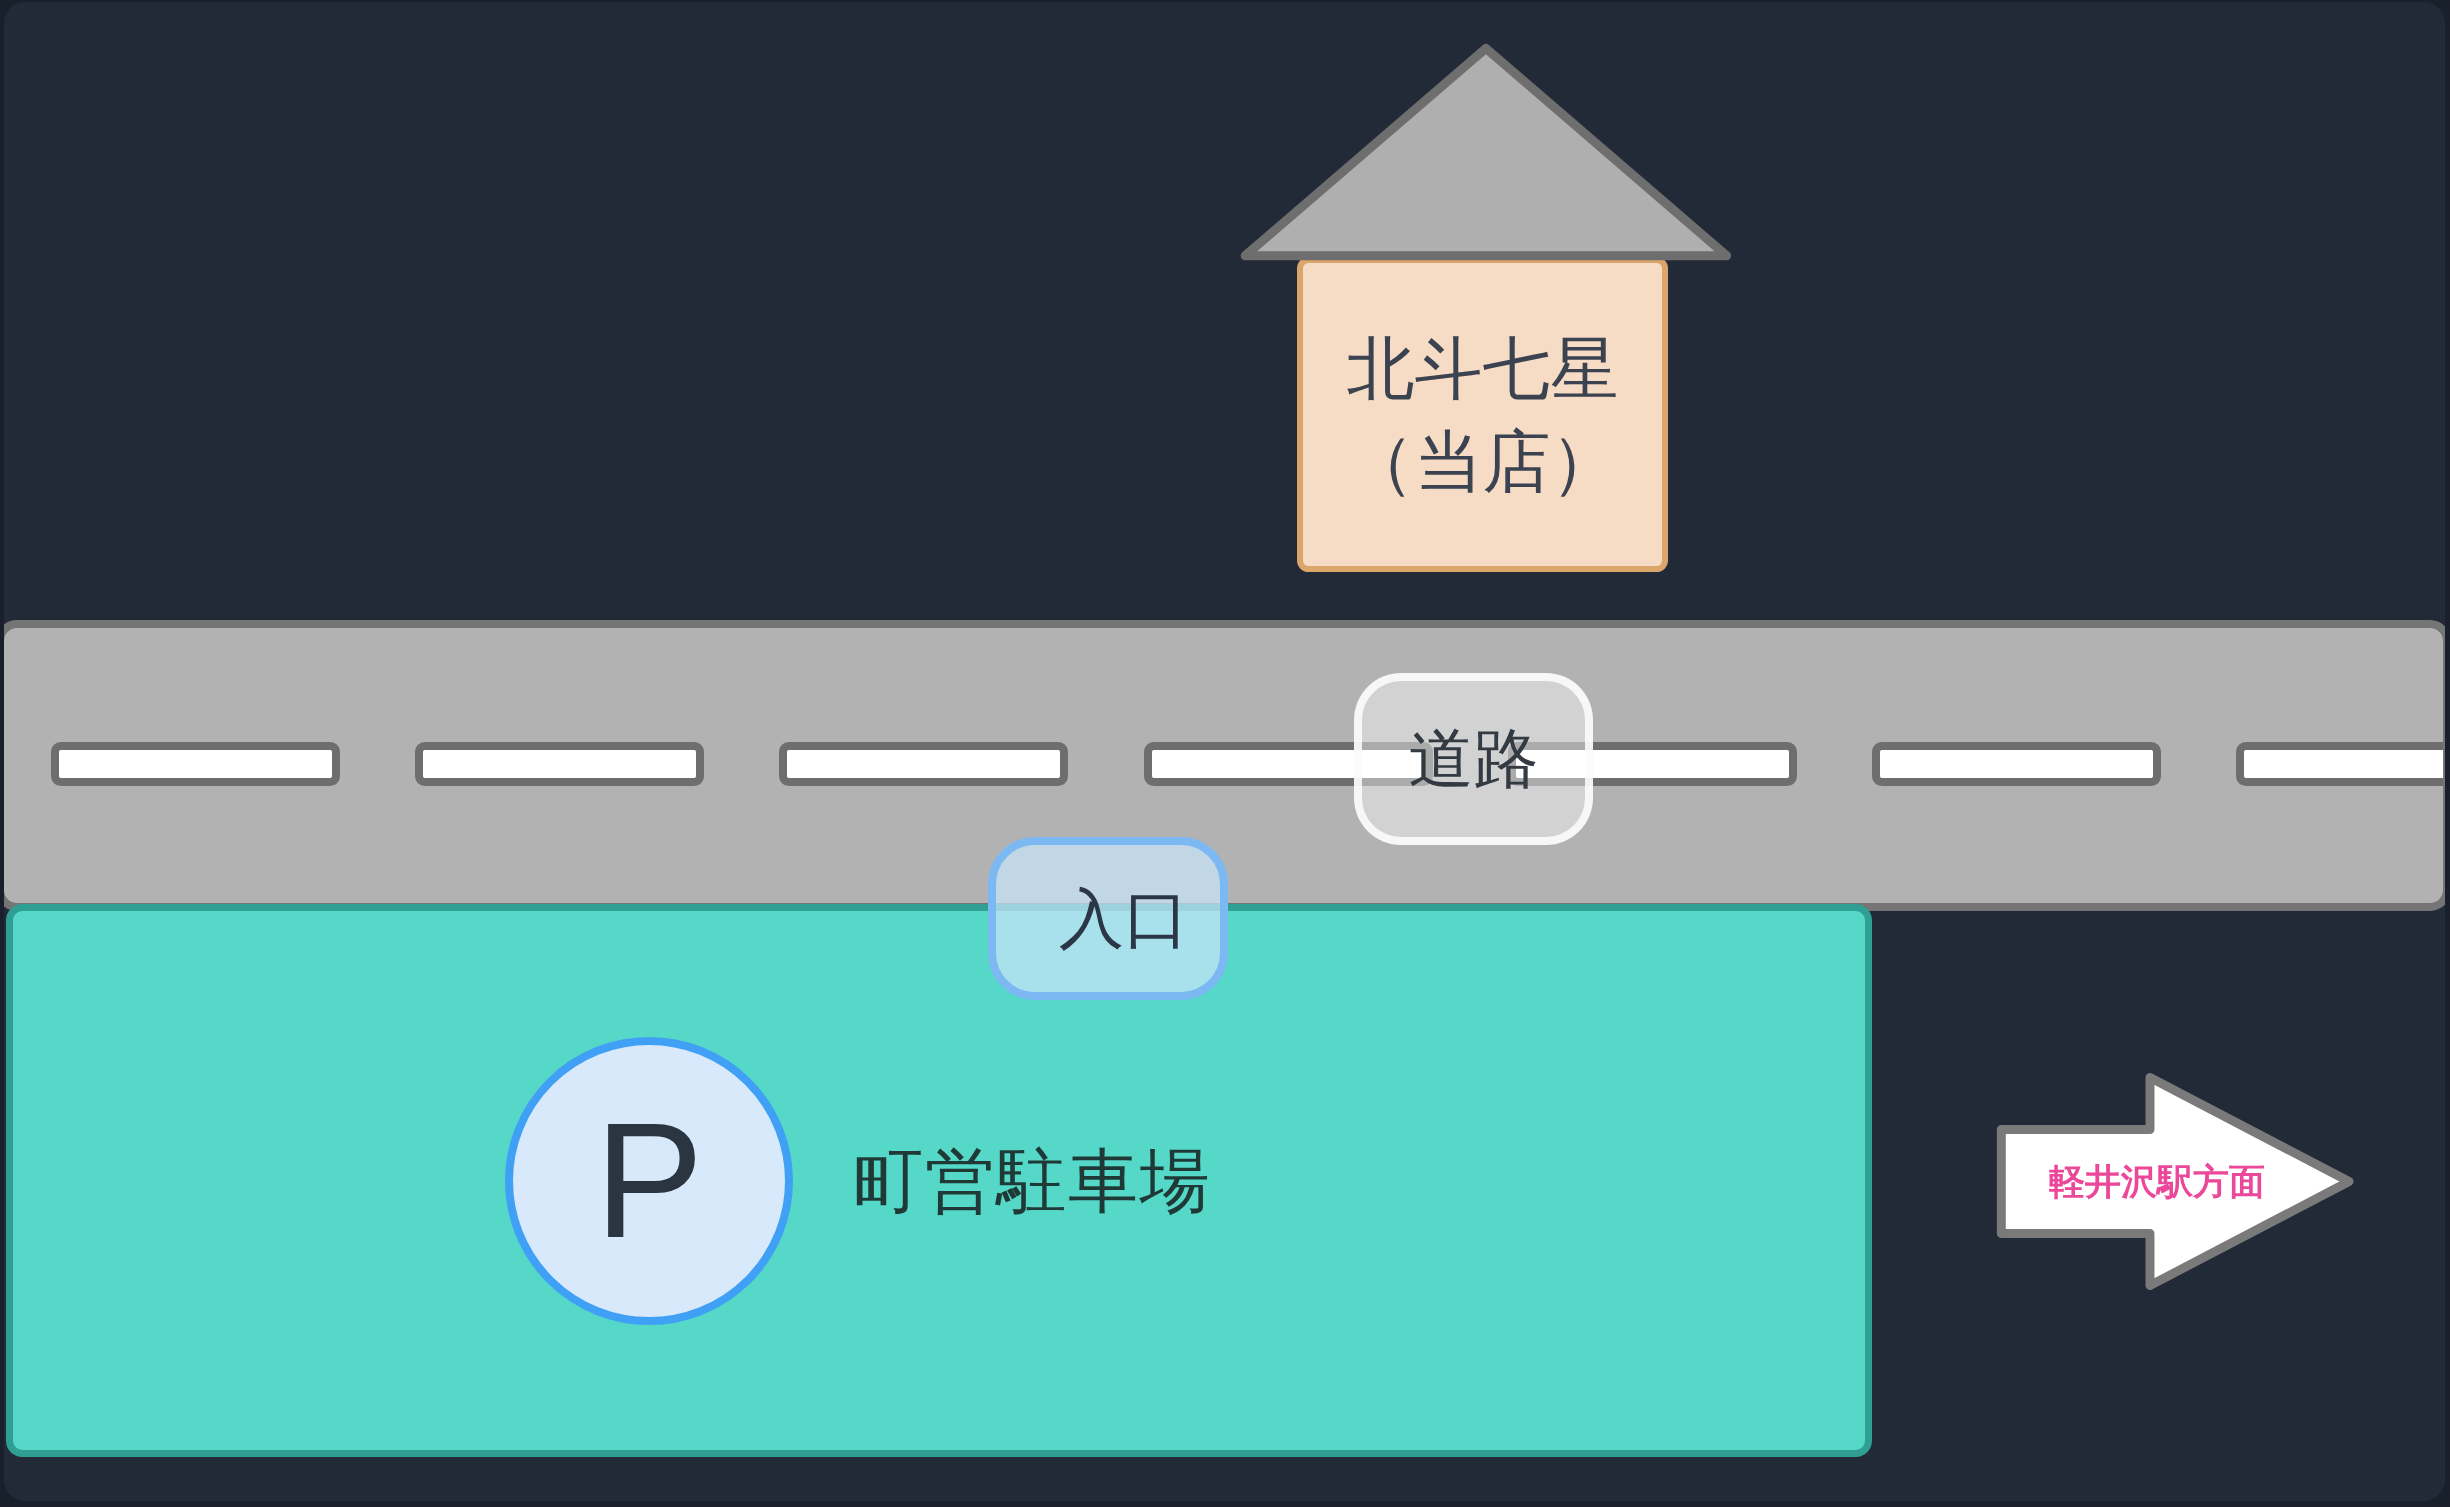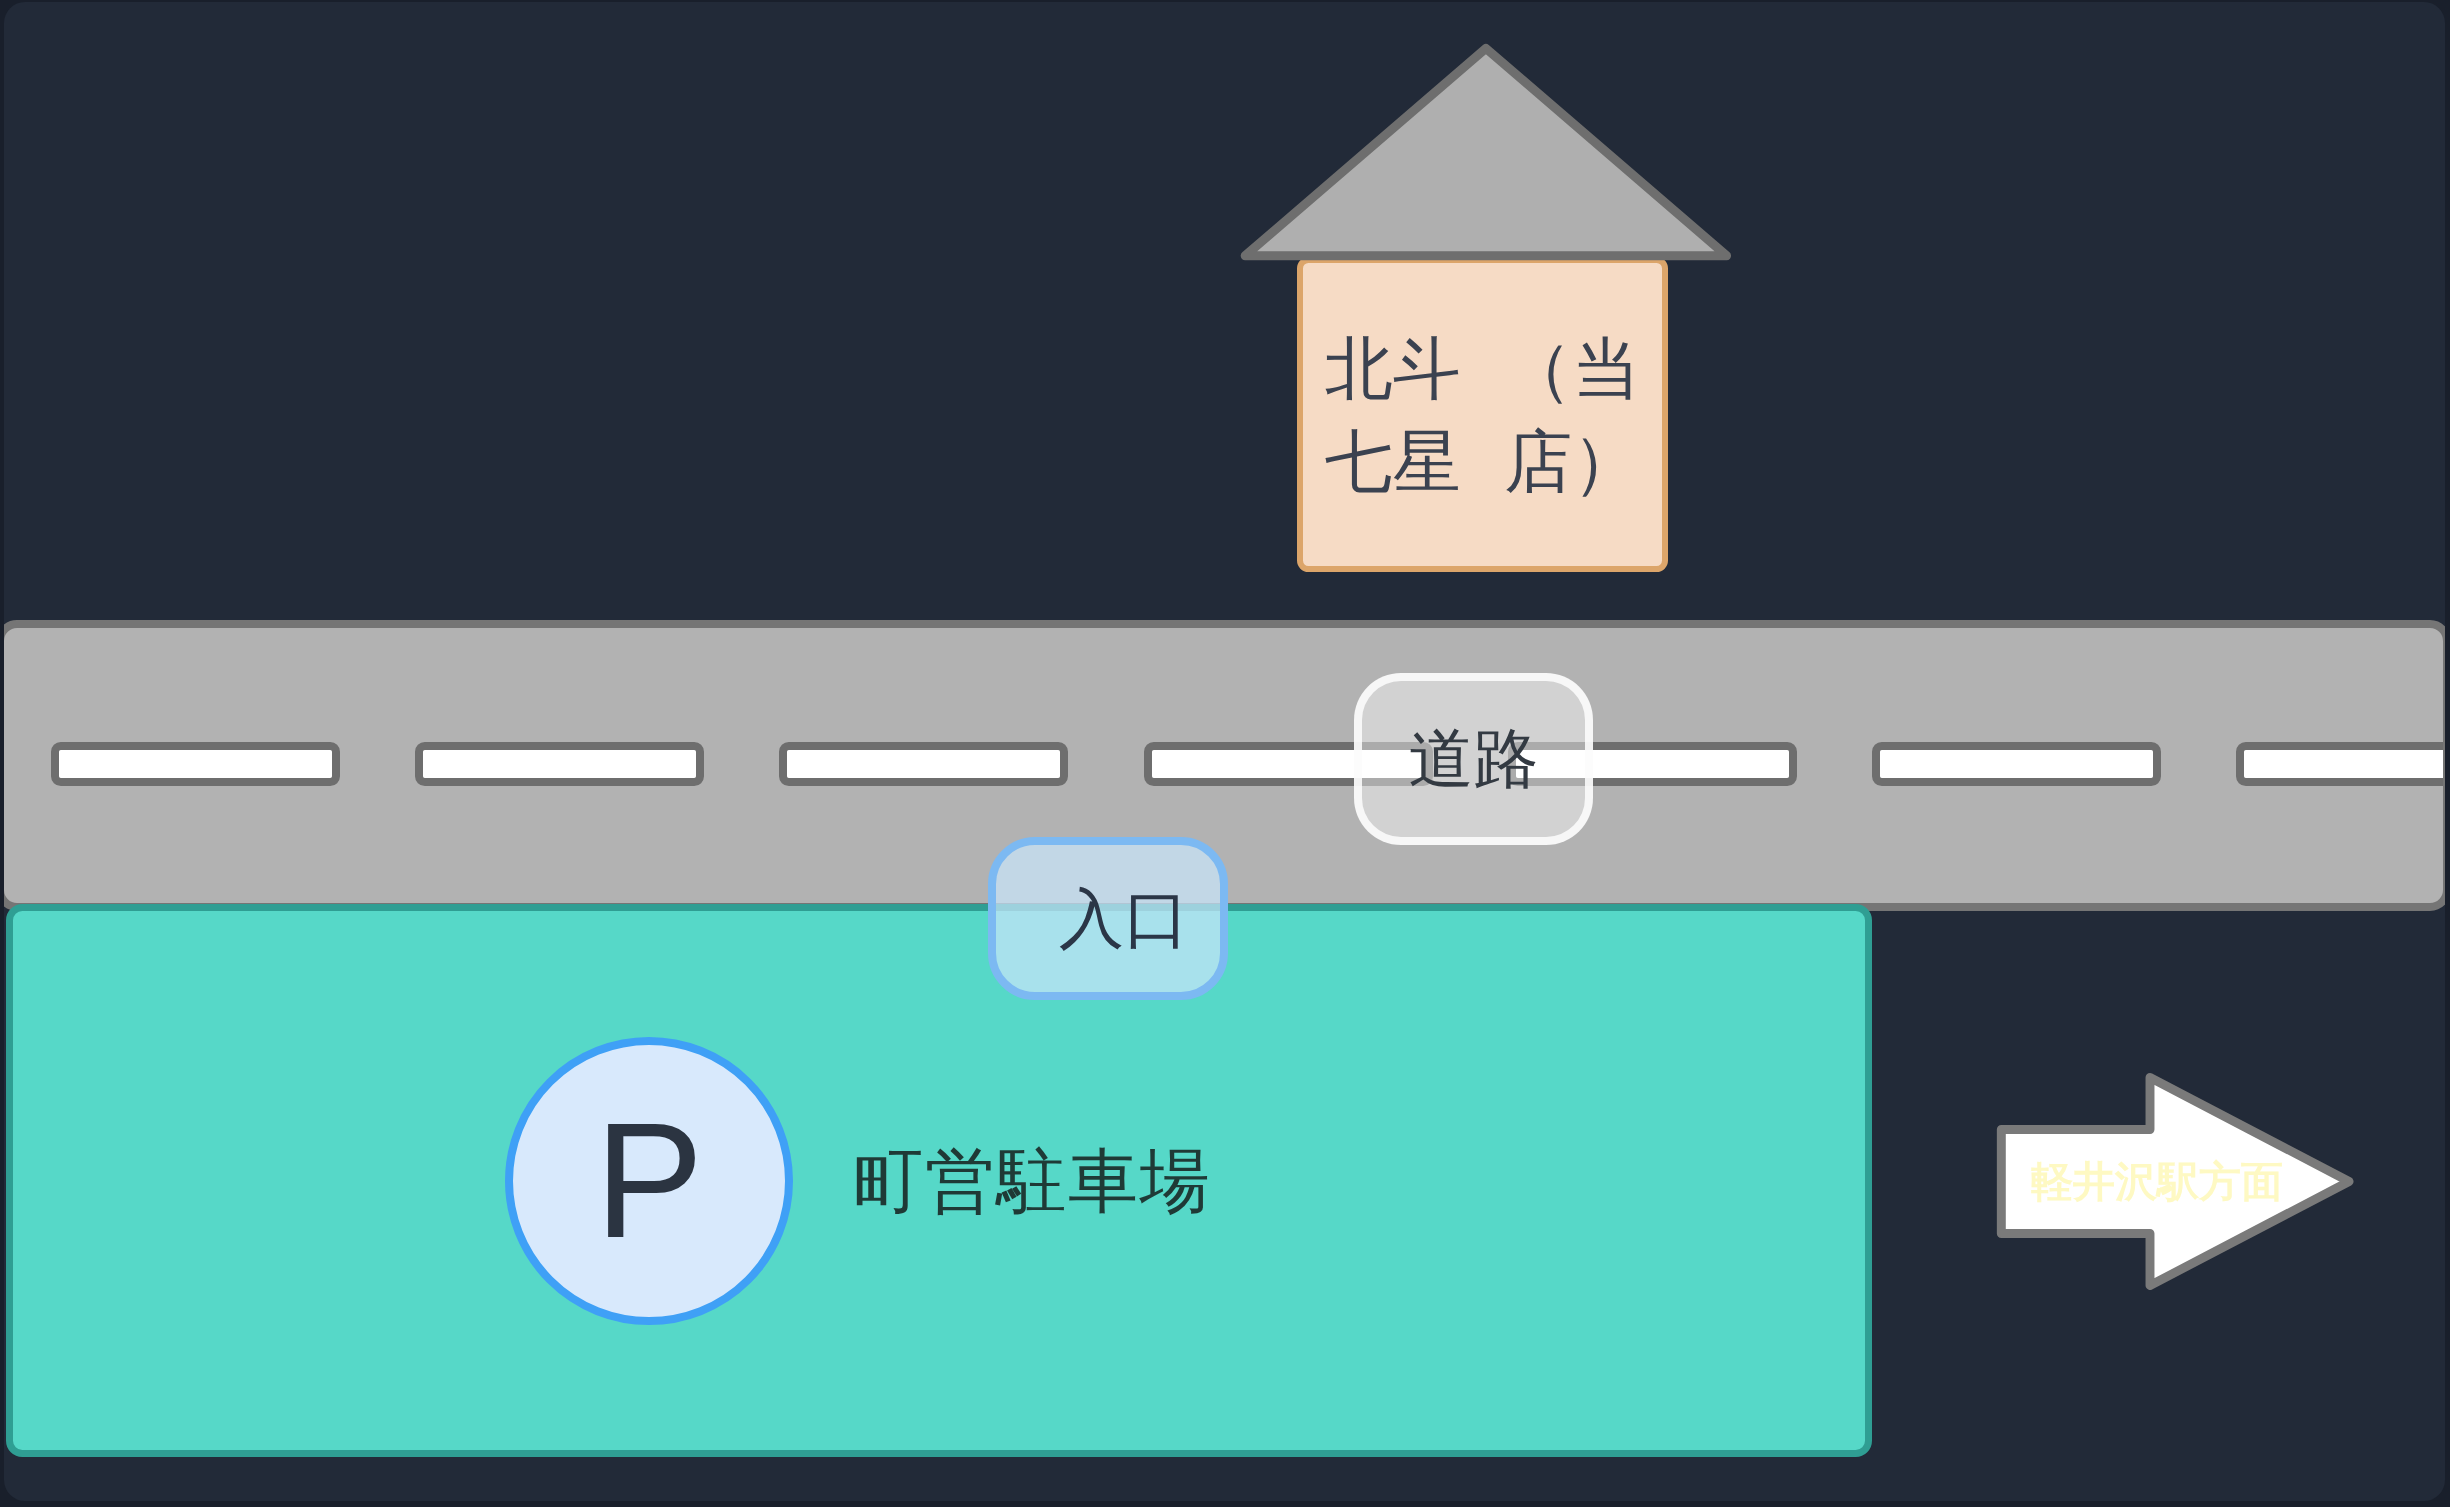--- a/index.html
+++ b/index.html
@@ -23,21 +23,21 @@
   #map-canvas{
     position:absolute;left:4.1px;top:2.4px;width:2441px;height:1499px;
     background:var(--canvas-bg);border-radius:21px;overflow:hidden;
   }
   
   #roof-svg{position:absolute;left:1207px;top:30px;width:553px;height:236px;z-index:2;}
   #shop-body{
     position:absolute;left:1293px;top:255px;width:371px;height:315px;
     box-sizing:border-box;background:var(--house-fill);
     border:6.5px solid var(--house-border);border-radius:11.4px;
-    display:flex;flex-direction:row;align-items:center;justify-content:center;
+    display:flex;flex-direction:column;align-items:center;justify-content:center;
     z-index:1;
     font-size:68px;line-height:1.36;color:var(--text-dark);font-weight:500;
     text-align:center;
   }
   
   #road{
     position:absolute;left:-8.1px;top:618px;width:2455px;height:291px;
     box-sizing:border-box;background:var(--road-gray);
     border:8.1px solid var(--road-border);border-radius:21px;
     overflow:hidden;z-index:3;
@@ -78,21 +78,21 @@
   }
   #parking-name{
     position:absolute;left:1028px;top:1180px;transform:translate(-50%,-50%);
     white-space:nowrap;font-size:70px;font-weight:400;
     color:var(--parking-text);z-index:5;letter-spacing:1.6px;
   }
   
   #direction-arrow-svg{position:absolute;left:1989px;top:1069px;width:366px;height:221px;z-index:3;}
   #direction-label{
     position:absolute;left:2153px;top:1180px;transform:translate(-50%,-50%);
-    white-space:nowrap;font-size:42px;font-weight:700;color:#fef9c3;z-index:4;
+    white-space:nowrap;font-size:36px;font-weight:700;color:#ec4899;z-index:4;
   }
 </style>
 </head>
 <body>
 
 <div id="map-canvas">
 
   <svg id="roof-svg" viewBox="0 0 680 290">
     <polygon points="338,20 634,275 42,275" fill="var(--roof-fill)" stroke="var(--roof-border)" stroke-width="11" stroke-linejoin="round"></polygon>
   </svg>

